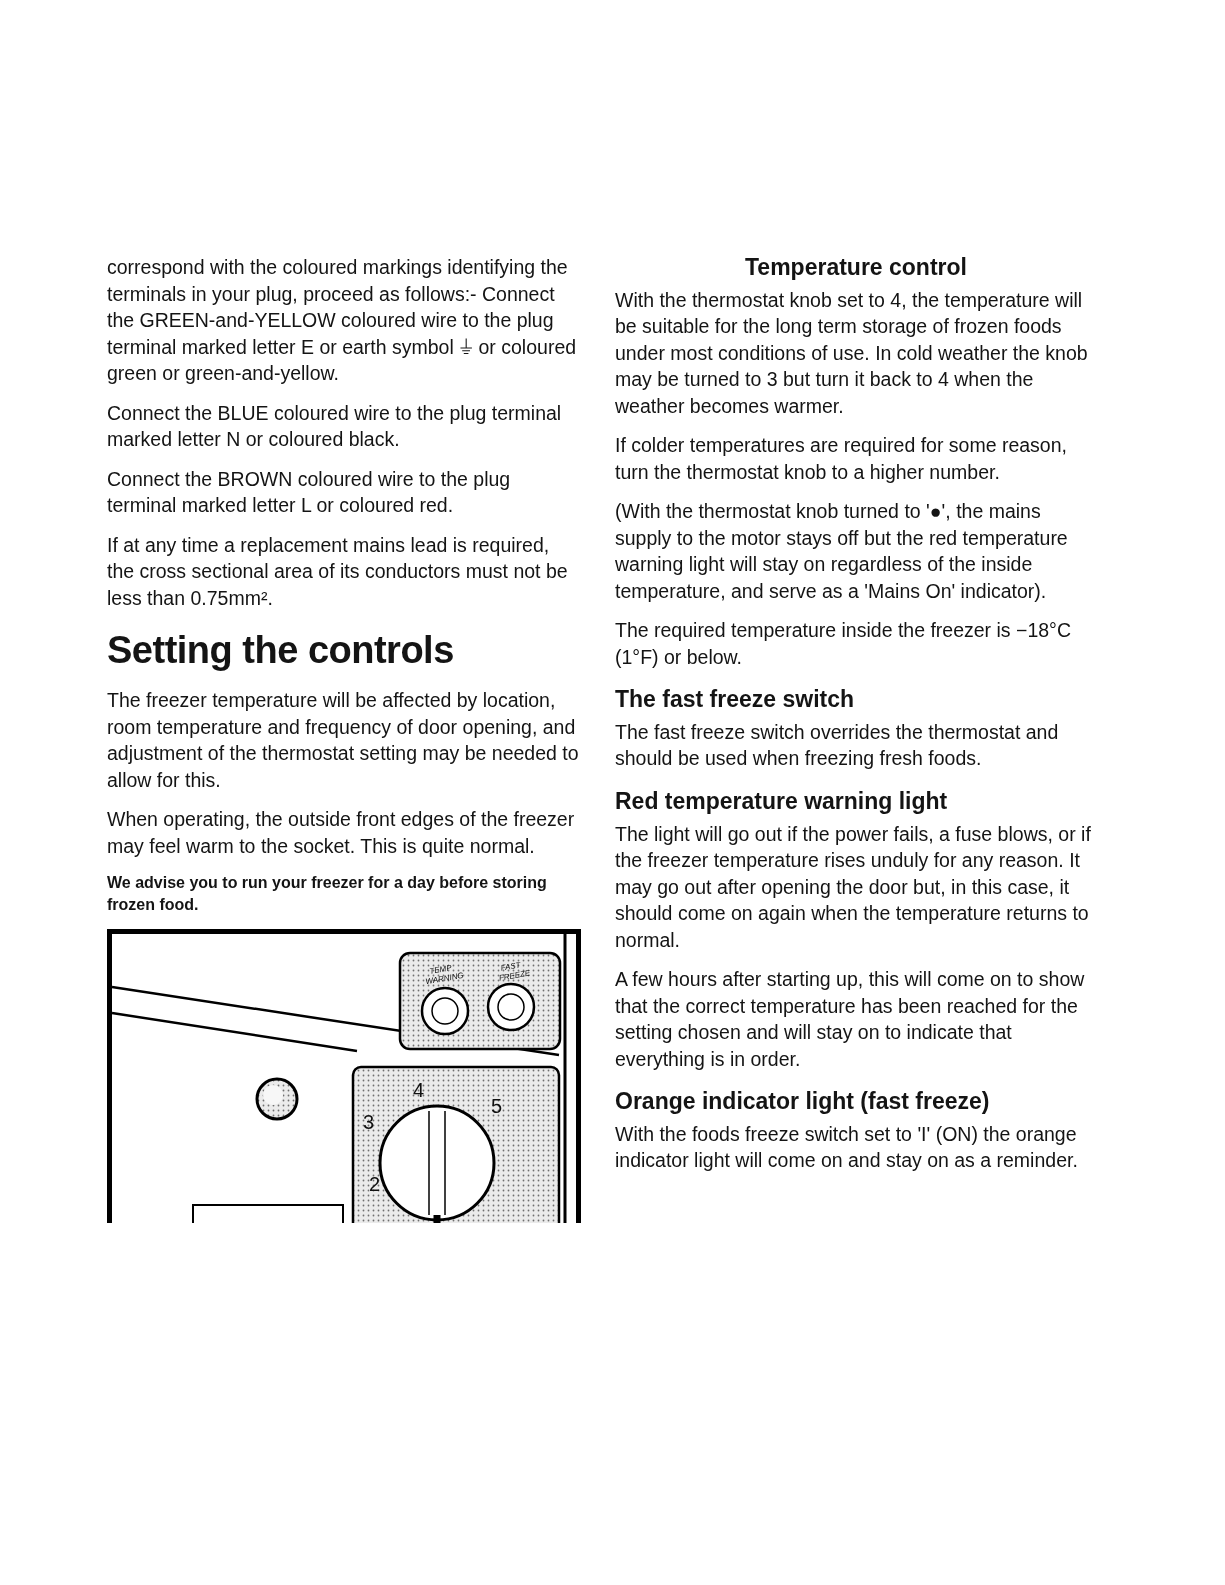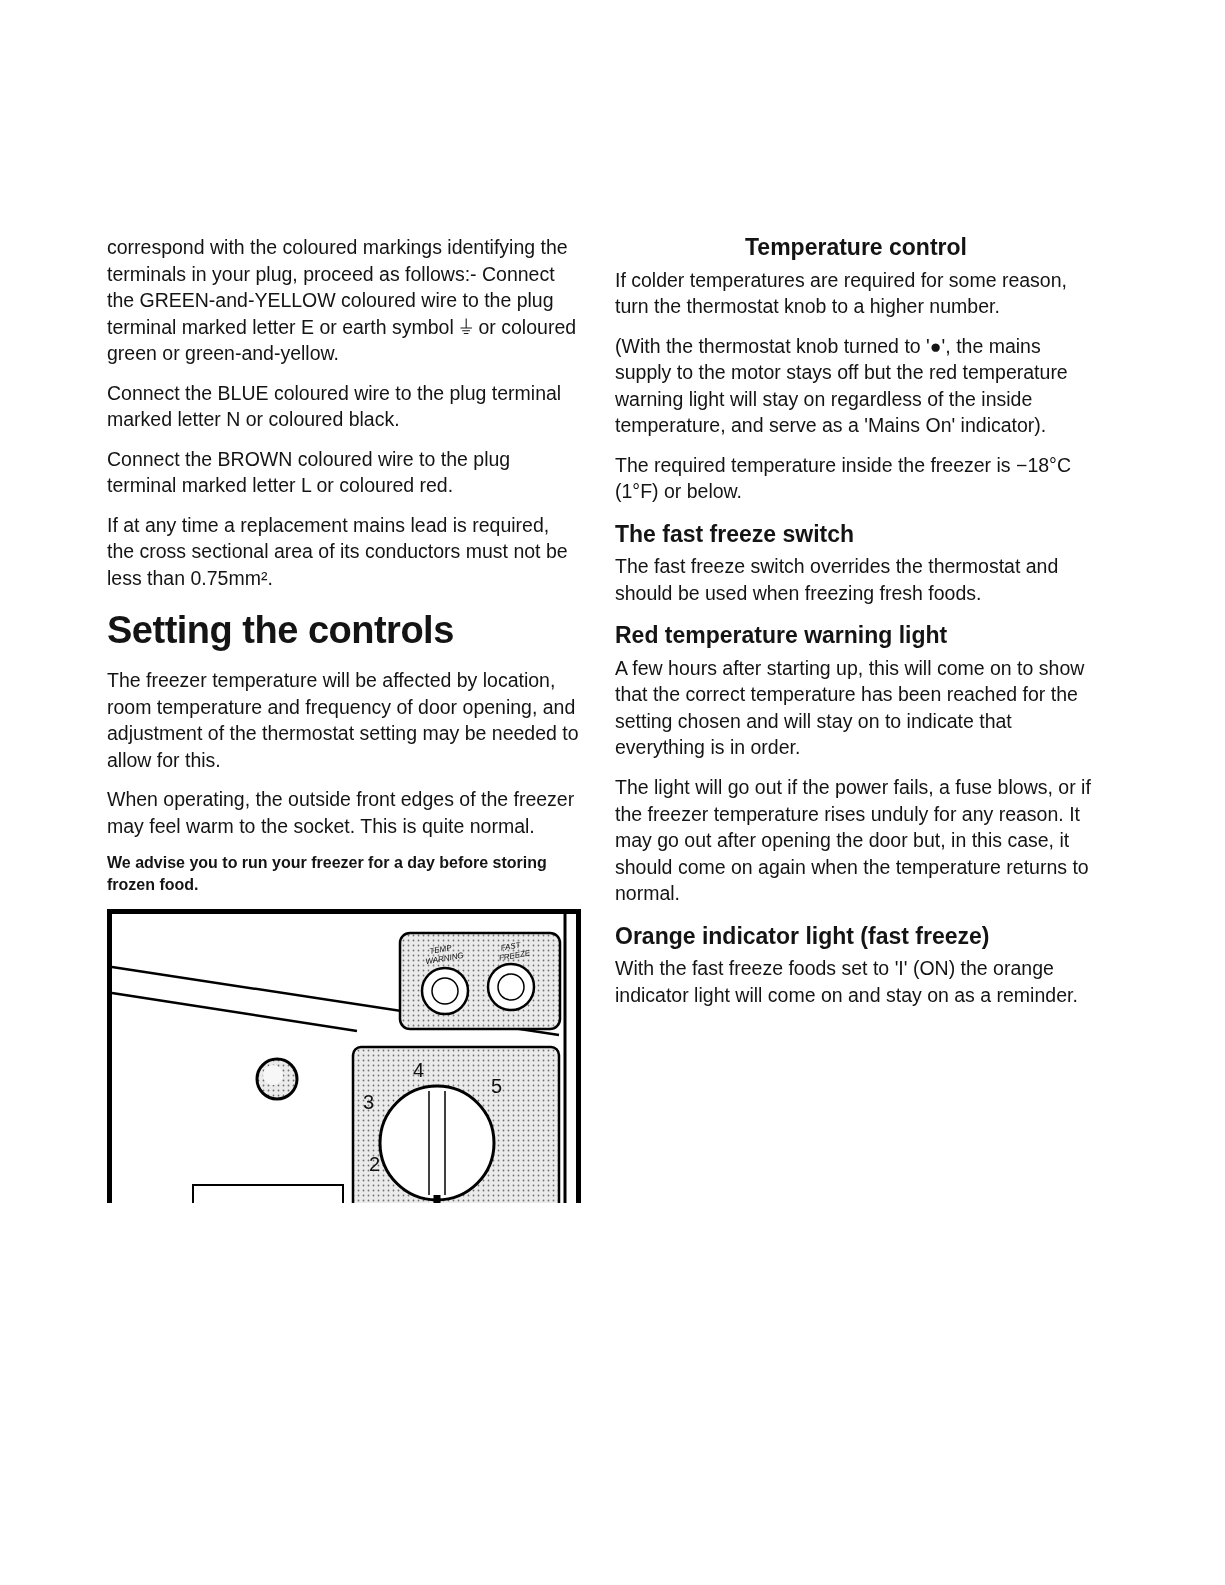--- a/index.html
+++ b/index.html
@@ -4,20 +4,21 @@
 <style>
   html,body { margin:0; padding:0; background:#ffffff; }
   .page {
     position:relative;
     width:1225px;
     height:1203px;
     background:#ffffff;
     font-family:"Liberation Sans", sans-serif;
     color:#141414;
     overflow:hidden;
+    margin-top:20px;
   }
   .columns {
     display:flex;
     gap:36px;
     padding:234px 0 0 107px;
   }
   .col-left { width:472px; }
   .col-right { width:482px; }
   p.body {
     font-size:19.5px;
@@ -151,39 +152,40 @@
             <text x="359" y="331" font-size="27">I</text>
           </g>
         </svg>
       </figure>
     </div>
 
     <div class="col-right">
 
       <section class="first">
         <h2 class="sub-heading">Temperature control</h2>
+        <p class="body">With the thermostat knob set to 4, the temperature will be suitable for the long term storage of frozen foods under most conditions of use. In cold weather the knob may be turned to 3 but turn it back to 4 when the weather becomes warmer.</p>
         <p class="body">If colder temperatures are required for some reason, turn the thermostat knob to a higher number.</p>
         <p class="body">(With the thermostat knob turned to '●', the mains supply to the motor stays off but the red temperature warning light will stay on regardless of the inside temperature, and serve as a 'Mains On' indicator).</p>
         <p class="body">The required temperature inside the freezer is −18°C (1°F) or below.</p>
       </section>
 
       <section>
         <h2 class="sub-heading">The fast freeze switch</h2>
         <p class="body">The fast freeze switch overrides the thermostat and should be used when freezing fresh foods.</p>
       </section>
 
       <section>
         <h2 class="sub-heading">Red temperature warning light</h2>
+        <p class="body">The light will go out if the power fails, a fuse blows, or if the freezer temperature rises unduly for any reason. It may go out after opening the door but, in this case, it should come on again when the temperature returns to normal.</p>
         <p class="body">A few hours after starting up, this will come on to show that the correct temperature has been reached for the setting chosen and will stay on to indicate that everything is in order.</p>
-        <p class="body">The light will go out if the power fails, a fuse blows, or if the freezer temperature rises unduly for any reason. It may go out after opening the door but, in this case, it should come on again when the temperature returns to normal.</p>
       </section>
 
       <section>
         <h2 class="sub-heading">Orange indicator light (fast freeze)</h2>
-        <p class="body">With the fast freeze foods set to 'I' (ON) the orange indicator light will come on and stay on as a reminder.</p>
+        <p class="body">With the foods freeze switch set to 'I' (ON) the orange indicator light will come on and stay on as a reminder.</p>
       </section>
 
     </div>
   </div>
 
   <div class="footer-rule"></div>
   <div class="page-number">5</div>
   <div class="blue-mark"></div>
 
 </div>

